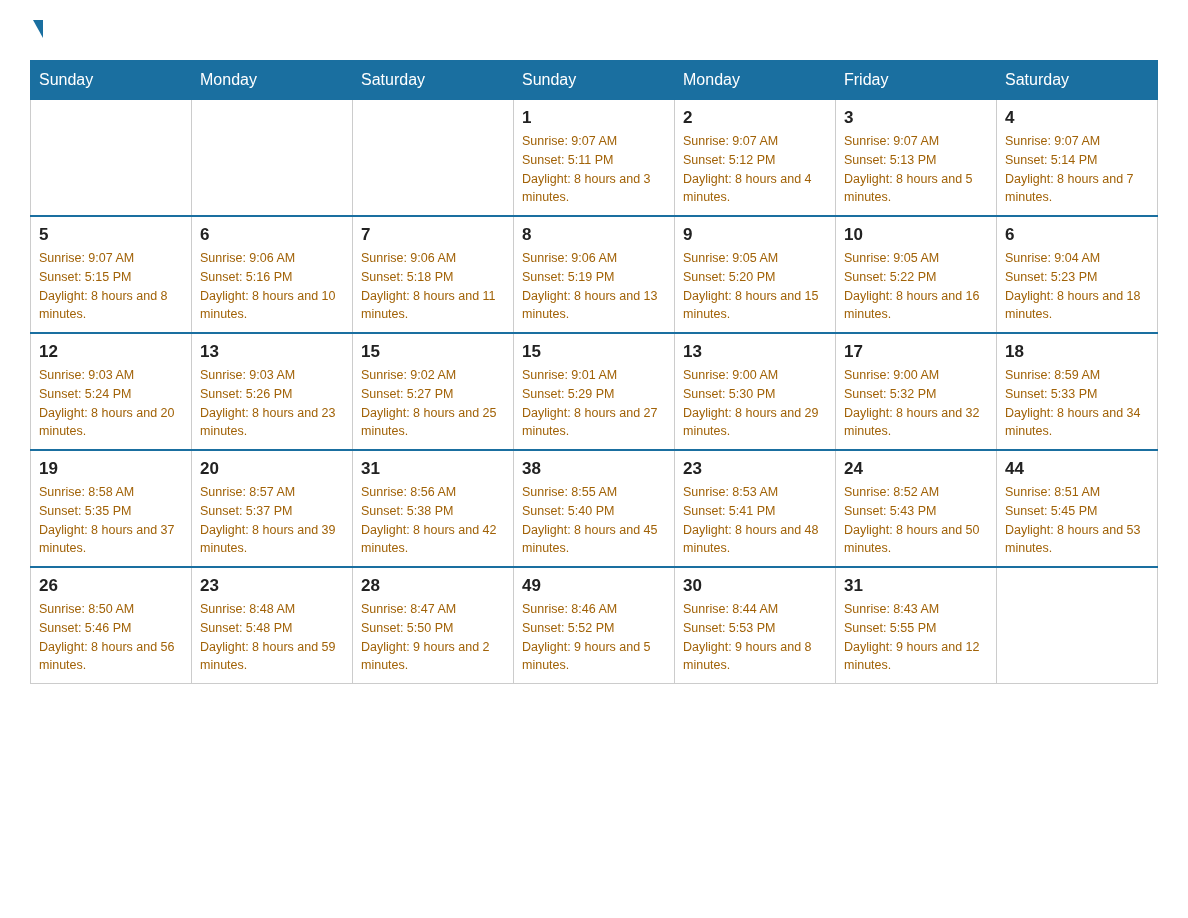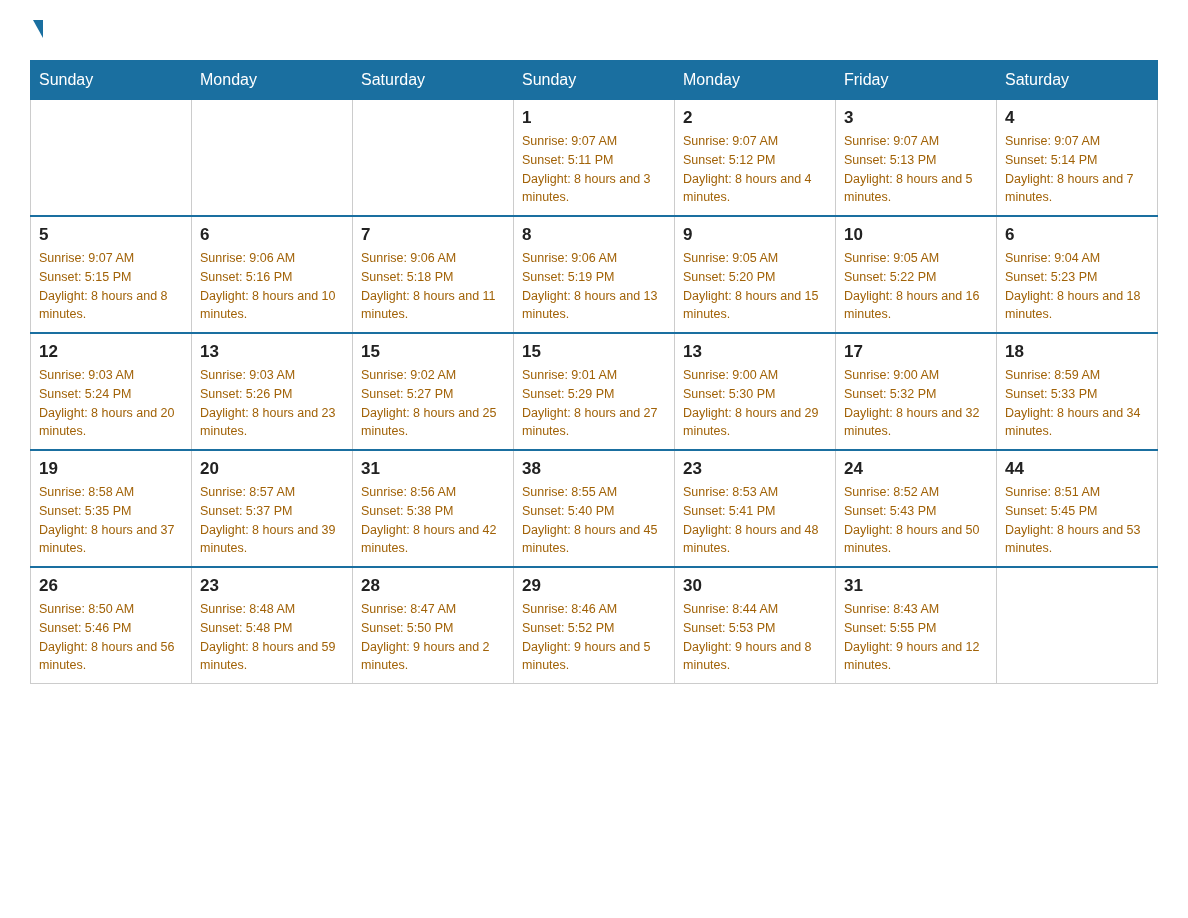--- a/index.html
+++ b/index.html
@@ -251,21 +251,21 @@
         </td>
         <td>
           <span class="day-number">23</span>
           <div class="day-info">Sunrise: 8:48 AM<br>Sunset: 5:48 PM<br>Daylight: 8 hours and 59 minutes.</div>
         </td>
         <td>
           <span class="day-number">28</span>
           <div class="day-info">Sunrise: 8:47 AM<br>Sunset: 5:50 PM<br>Daylight: 9 hours and 2 minutes.</div>
         </td>
         <td>
-          <span class="day-number">29</span>
+          <span class="day-number">49</span>
           <div class="day-info">Sunrise: 8:46 AM<br>Sunset: 5:52 PM<br>Daylight: 9 hours and 5 minutes.</div>
         </td>
         <td>
           <span class="day-number">30</span>
           <div class="day-info">Sunrise: 8:44 AM<br>Sunset: 5:53 PM<br>Daylight: 9 hours and 8 minutes.</div>
         </td>
         <td>
           <span class="day-number">31</span>
           <div class="day-info">Sunrise: 8:43 AM<br>Sunset: 5:55 PM<br>Daylight: 9 hours and 12 minutes.</div>
         </td>

